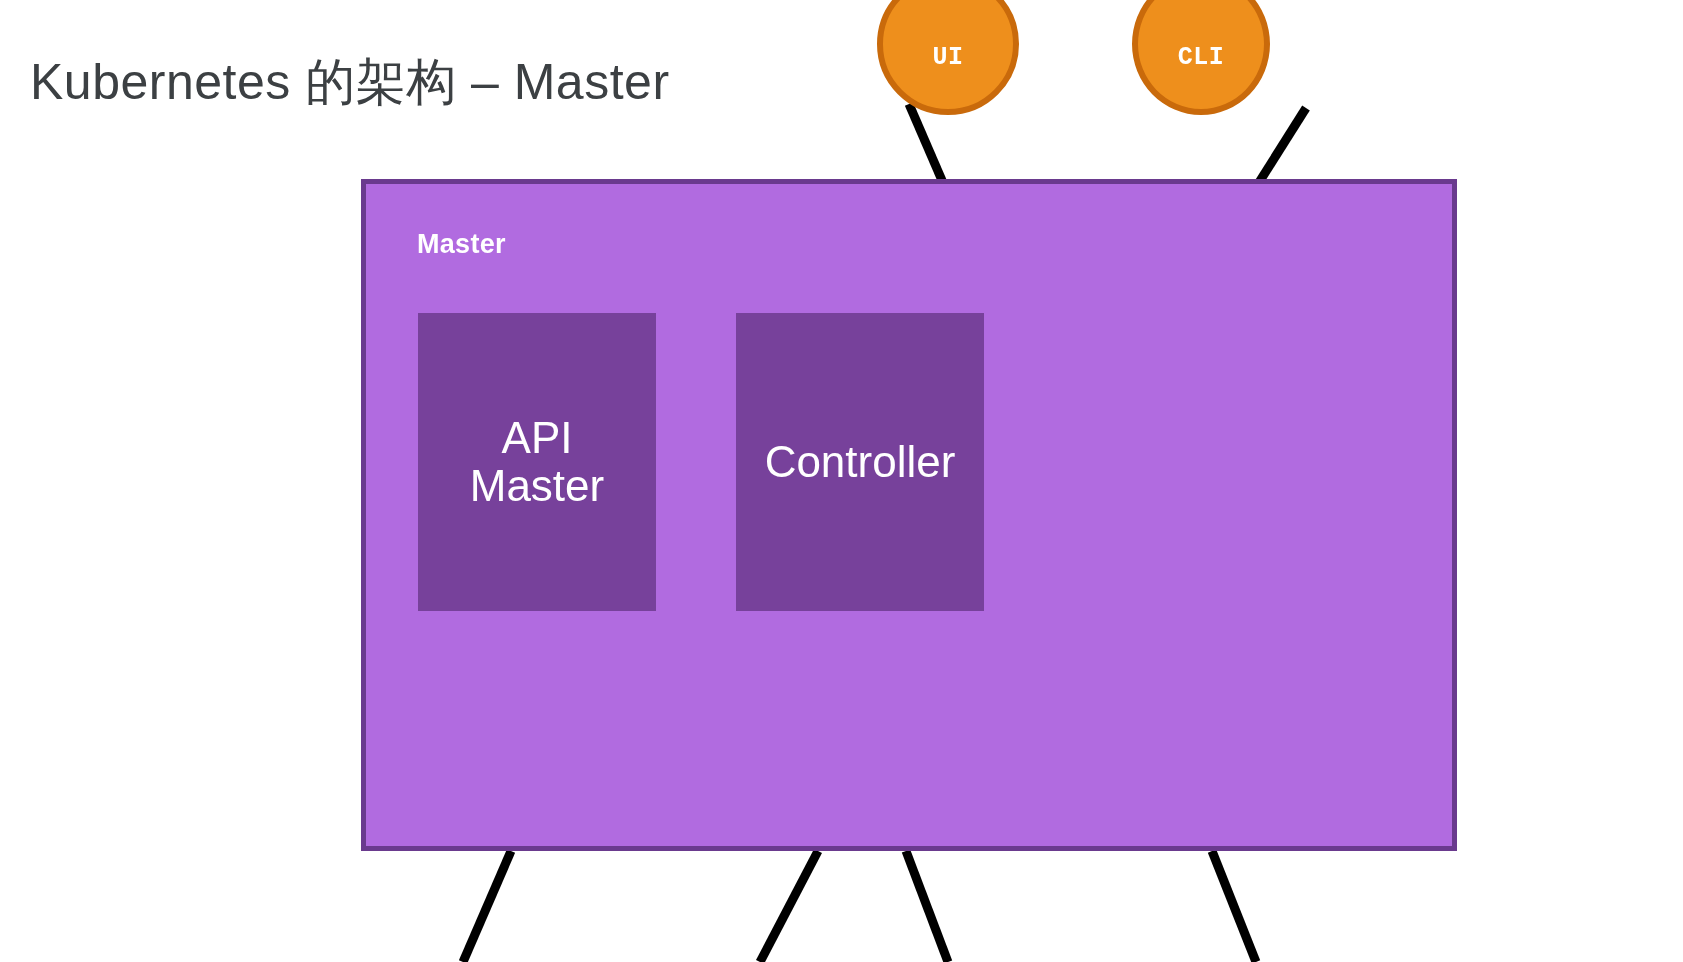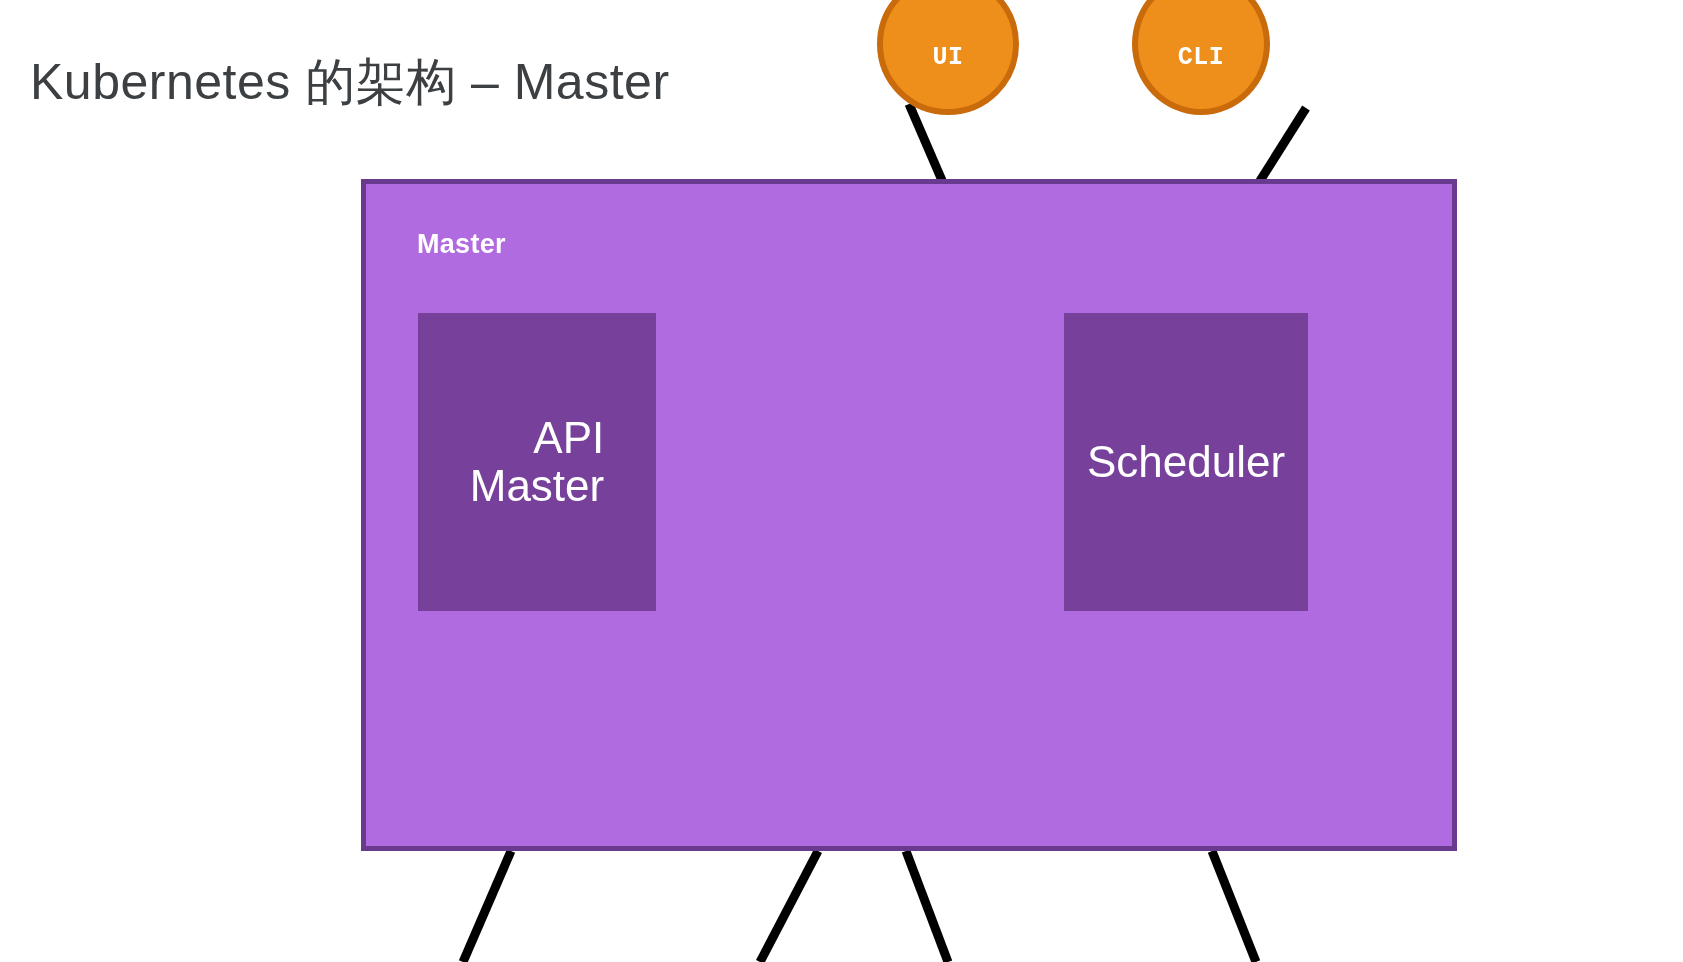--- a/index.html
+++ b/index.html
@@ -103,21 +103,21 @@
     letter-spacing: 0.3px;
   }
 
   
   .component-box {
     position: absolute;
     background: #77419B;
     display: flex;
     align-items: center;
     justify-content: center;
-    text-align: right;
+    text-align: center;
     color: #ffffff;
     font-size: 44px;
     font-weight: 400;
     line-height: 1.08;
     box-sizing: border-box;
   }
   #box-api-server {
     left: 52px;
     top: 129px;
     width: 238px;
@@ -173,21 +173,21 @@
 
     <div id="master-label">Master</div>
 
     <div id="box-api-server" class="component-box">
       <span>
         <span>API</span><br>
         <span>Master</span>
       </span>
     </div>
 
+    <div id="box-controller" class="component-box">
+      <span>Controller</span>
+    </div>
 
-    <div id="box-scheduler" class="component-box">
-      <span>Scheduler</span>
-    </div>
 
 
   </div>
 
 </div>
 
 </body></html>

